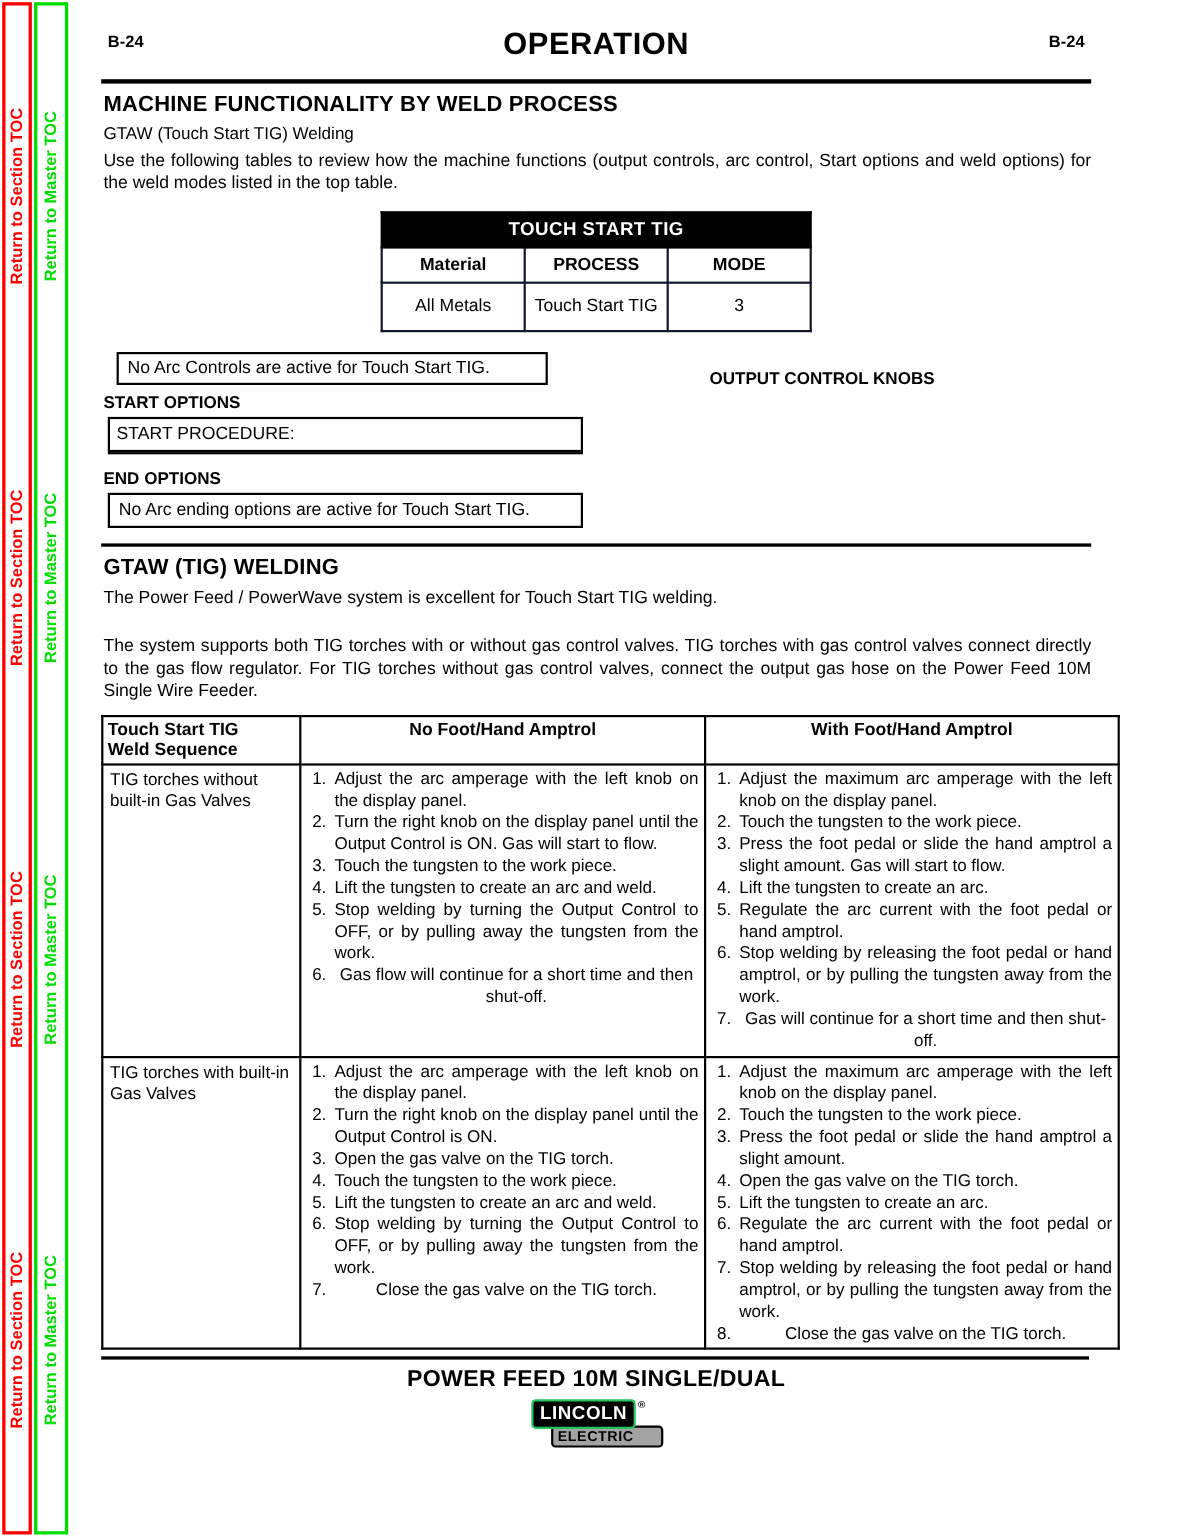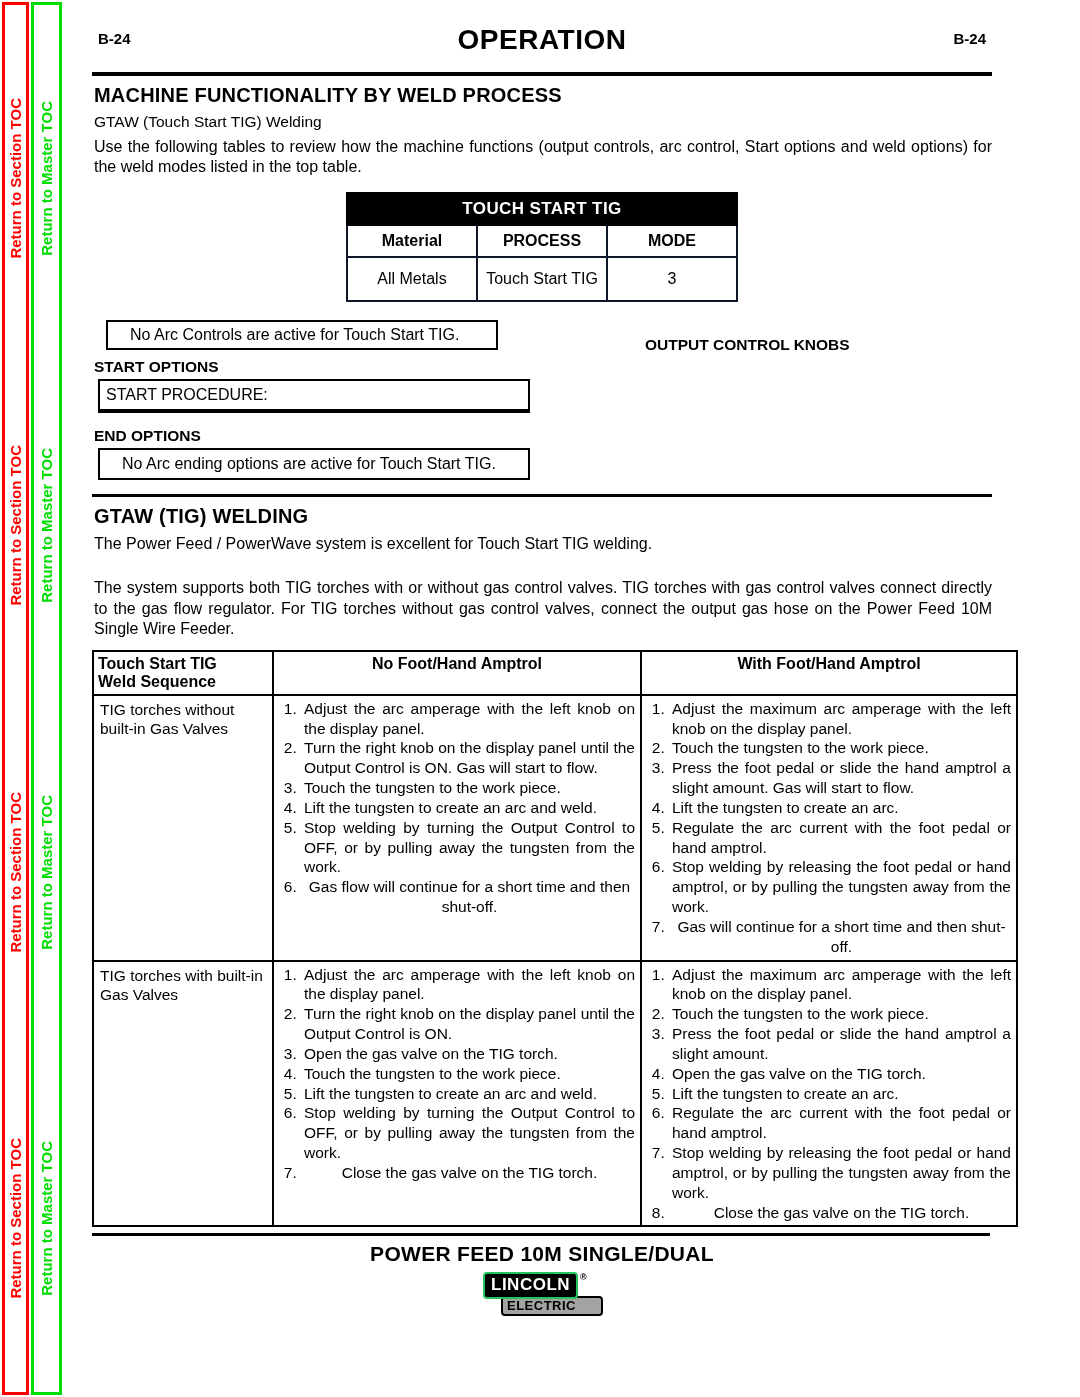--- a/index.html
+++ b/index.html
@@ -119,21 +119,21 @@
   }
   .lbl.indent{ margin-left:14px; }
   .okn{
     position:absolute; left:553px; top:16px;
     font-size:15.5px; font-weight:bold;
   }
   .box{
     border:2px solid #000;
     box-sizing:border-box;
     font-size:16px;
-    padding:4px 22px;
+    padding:4px 8px;
   }
   .box-arc{ width:392px; margin-left:14px; }
   .box-start{ width:432px; margin-left:6px; }
   .box-start .cell{ padding:5px 6px; }
   .box-start .cell.top{ border-bottom:2px solid #000; }
   .box-start .cell.bot{ line-height:1.3; text-align:justify; }
   .box-end{ width:432px; margin-left:6px; line-height:1.25; }
   .sp8{ height:8px; }
   .sp14{ height:14px; }
   .sp20{ height:20px; }

